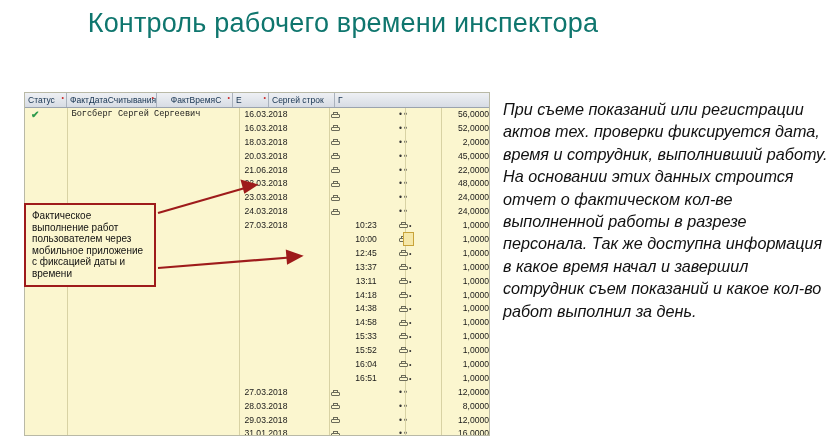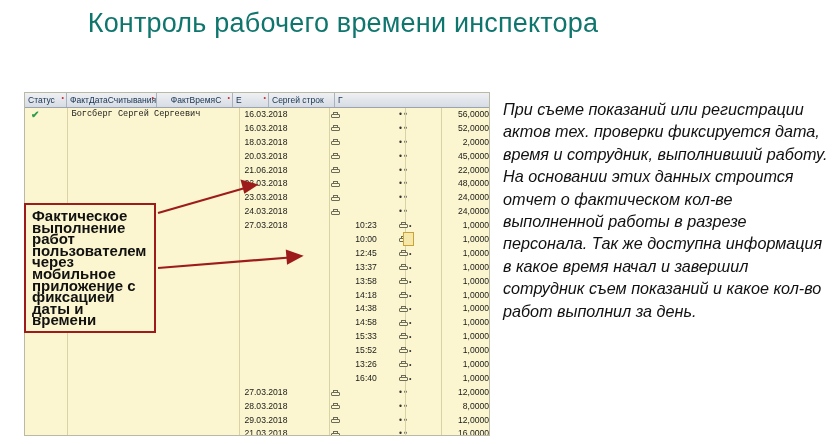--- a/index.html
+++ b/index.html
@@ -157,22 +157,22 @@
   
   .callout {
     position: absolute;
     left: 24px;
     top: 203px;
     width: 132px;
     border: 2px solid #9e1b1b;
     background: #fbf6cf;
     box-sizing: border-box;
     padding: 5px 4px 5px 6px;
-    font-size: 15px;
-    font-weight: bold;
+    font-size: 10px;
+    font-weight: normal;
     line-height: 11.6px;
     color: #111;
     z-index: 5;
   }
   .arrows {
     position: absolute;
     left: 0;
     top: 0;
     width: 840px;
     height: 444px;
@@ -333,21 +333,21 @@
         <div class="cell c-name"></div>
         <div class="cell c-date"></div>
         <div class="cell c-time">13:37</div>
         <div class="cell c-e"><span class="printer"></span><span class="plus-mini">•</span></div>
         <div class="cell c-kolvo">1,0000</div>
       </div>
       <div class="row">
         <div class="cell c-status"></div>
         <div class="cell c-name"></div>
         <div class="cell c-date"></div>
-        <div class="cell c-time">13:58</div>
+        <div class="cell c-time">13:11</div>
         <div class="cell c-e"><span class="printer"></span><span class="plus-mini">•</span></div>
         <div class="cell c-kolvo">1,0000</div>
       </div>
       <div class="row">
         <div class="cell c-status"></div>
         <div class="cell c-name"></div>
         <div class="cell c-date"></div>
         <div class="cell c-time">14:18</div>
         <div class="cell c-e"><span class="printer"></span><span class="plus-mini">•</span></div>
         <div class="cell c-kolvo">1,0000</div>
@@ -381,29 +381,29 @@
         <div class="cell c-name"></div>
         <div class="cell c-date"></div>
         <div class="cell c-time">15:52</div>
         <div class="cell c-e"><span class="printer"></span><span class="plus-mini">•</span></div>
         <div class="cell c-kolvo">1,0000</div>
       </div>
       <div class="row">
         <div class="cell c-status"></div>
         <div class="cell c-name"></div>
         <div class="cell c-date"></div>
-        <div class="cell c-time">13:26</div>
-        <div class="cell c-e"><span class="printer"></span><span class="plus-mini">•</span></div>
-        <div class="cell c-kolvo">1,0000</div>
-      </div>
-      <div class="row">
-        <div class="cell c-status"></div>
-        <div class="cell c-name"></div>
-        <div class="cell c-date"></div>
-        <div class="cell c-time">16:40</div>
+        <div class="cell c-time">16:04</div>
+        <div class="cell c-e"><span class="printer"></span><span class="plus-mini">•</span></div>
+        <div class="cell c-kolvo">1,0000</div>
+      </div>
+      <div class="row">
+        <div class="cell c-status"></div>
+        <div class="cell c-name"></div>
+        <div class="cell c-date"></div>
+        <div class="cell c-time">16:51</div>
         <div class="cell c-e"><span class="printer"></span><span class="plus-mini">•</span></div>
         <div class="cell c-kolvo">1,0000</div>
       </div>
       <span class="printer" style="position: absolute; left: 306px; top: 281.5px;"></span>
       <div class="row">
         <div class="cell c-status"></div>
         <div class="cell c-name"></div>
         <div class="cell c-date">27.03.2018</div>
         <div class="cell c-time"></div>
         <div class="cell c-e">••</div>
@@ -424,21 +424,21 @@
         <div class="cell c-name"></div>
         <div class="cell c-date">29.03.2018</div>
         <div class="cell c-time"></div>
         <div class="cell c-e">••</div>
         <div class="cell c-kolvo">12,0000</div>
       </div>
       <span class="printer" style="position: absolute; left: 306px; top: 323.2px;"></span>
       <div class="row">
         <div class="cell c-status"></div>
         <div class="cell c-name"></div>
-        <div class="cell c-date">21.03.2018</div>
+        <div class="cell c-date">31.01.2018</div>
         <div class="cell c-time"></div>
         <div class="cell c-e">••</div>
         <div class="cell c-kolvo">16,0000</div>
       </div>
     </div>
 
   <div class="highlight-cell"></div>
 
 </div>
 

